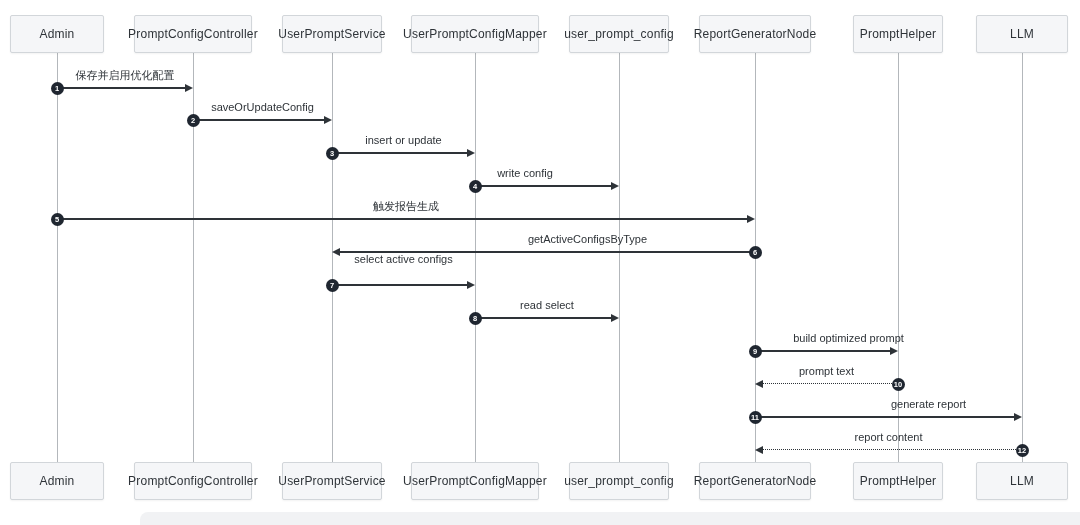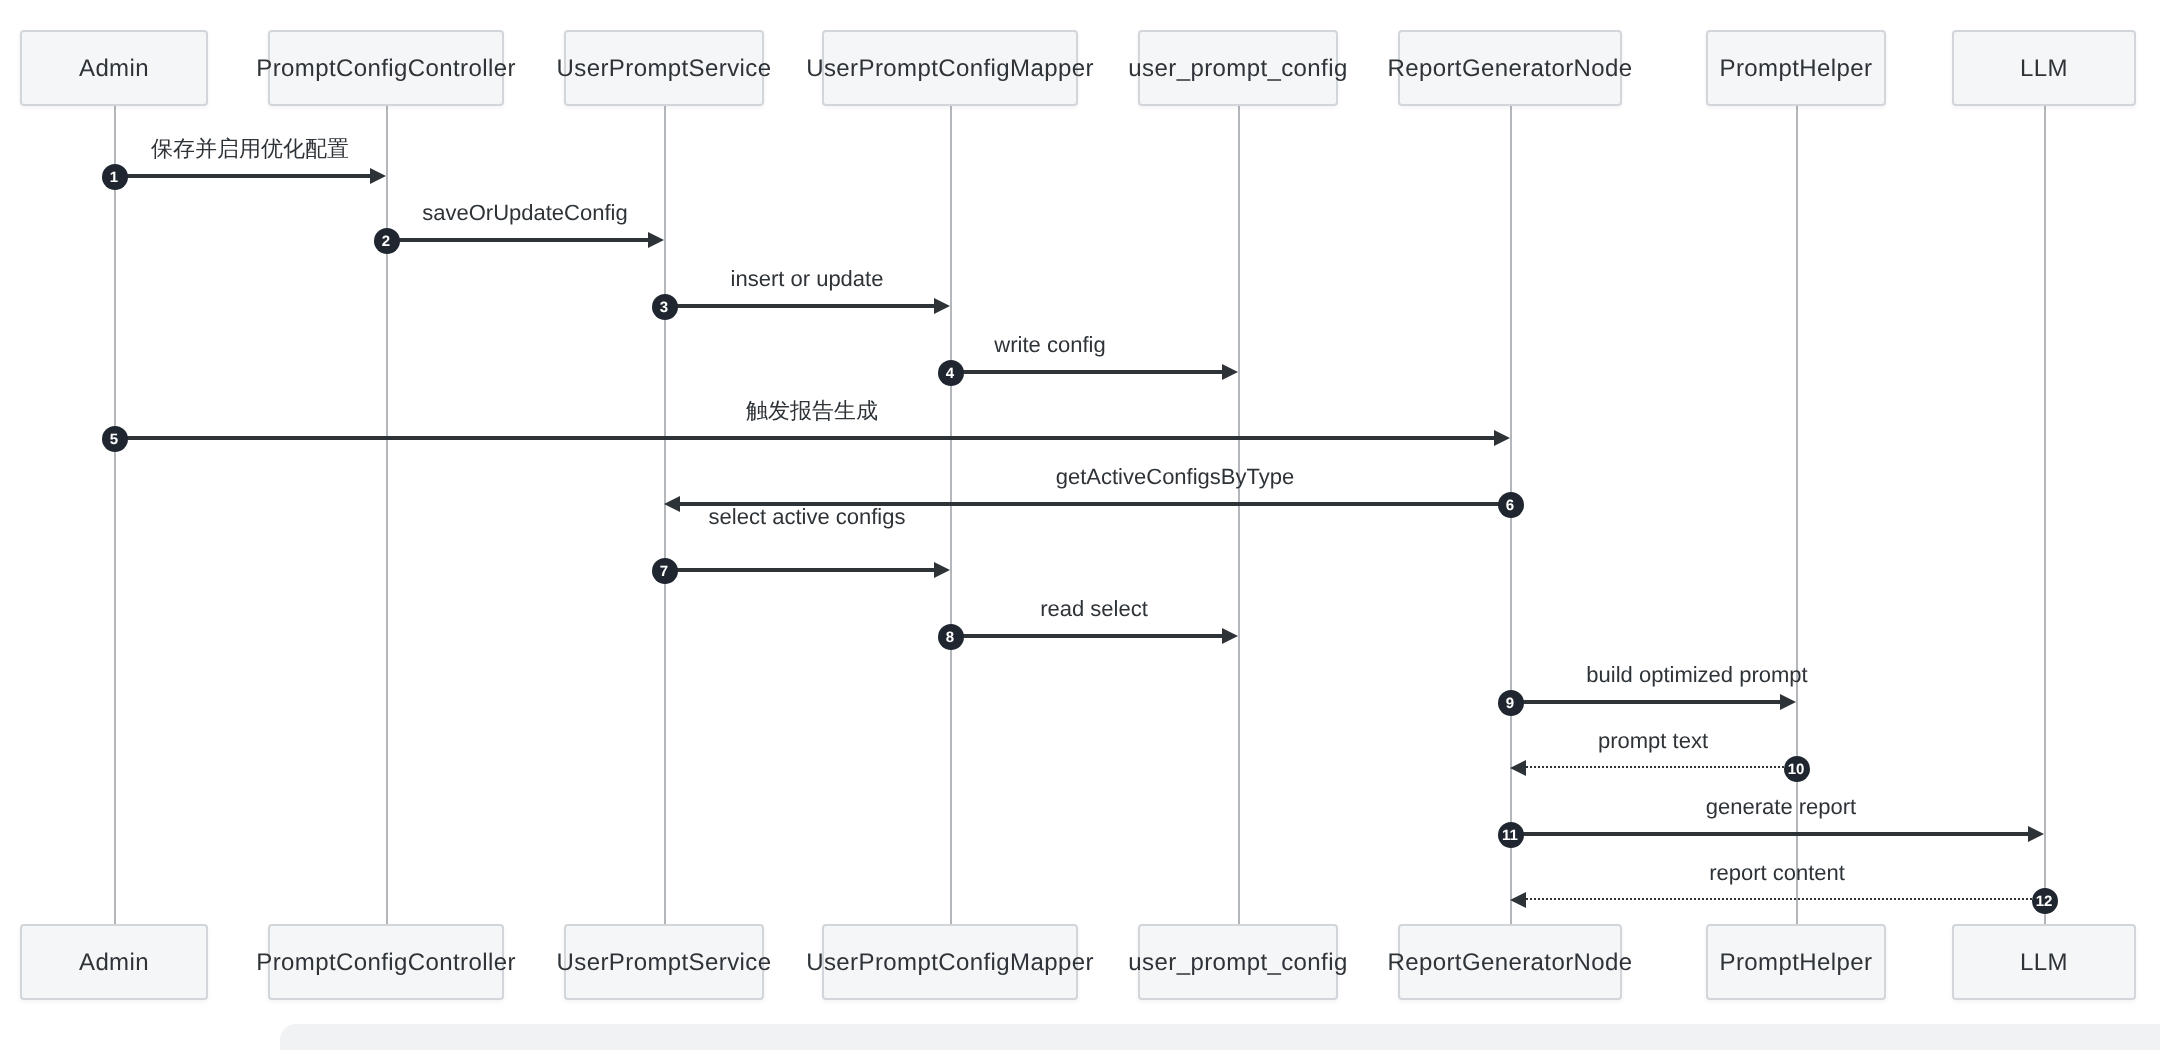--- a/index.html
+++ b/index.html
@@ -120,21 +120,21 @@
         <div class="arrowhead dir-r" style="top: 347px; left: 890px;"></div>
         <div class="badge" style="left: 748.5px; top: 344.5px;">9</div>
       </div>
       <div class="message">
         <div class="msg-label" style="left: 755px; width: 143px; top: 364px;">prompt text</div>
         <div class="msg-line dashed" style="top: 383px; left: 762px; width: 136px;"></div>
         <div class="arrowhead dir-l" style="top: 380px; left: 755px;"></div>
         <div class="badge" style="left: 891.5px; top: 377.5px;">10</div>
       </div>
       <div class="message">
-        <div class="msg-label" style="left: 757px; width: 267px; top: 397px;">generate report</div>
+        <div class="msg-label" style="left: 795px; width: 267px; top: 397px;">generate report</div>
         <div class="msg-line solid" style="top: 416px; left: 755px; width: 260px;"></div>
         <div class="arrowhead dir-r" style="top: 413px; left: 1014px;"></div>
         <div class="badge" style="left: 748.5px; top: 410.5px;">11</div>
       </div>
       <div class="message">
         <div class="msg-label" style="left: 755px; width: 267px; top: 430px;">report content</div>
         <div class="msg-line dashed" style="top: 449px; left: 762px; width: 260px;"></div>
         <div class="arrowhead dir-l" style="top: 446px; left: 755px;"></div>
         <div class="badge" style="left: 1015.5px; top: 443.5px;">12</div>
       </div>

